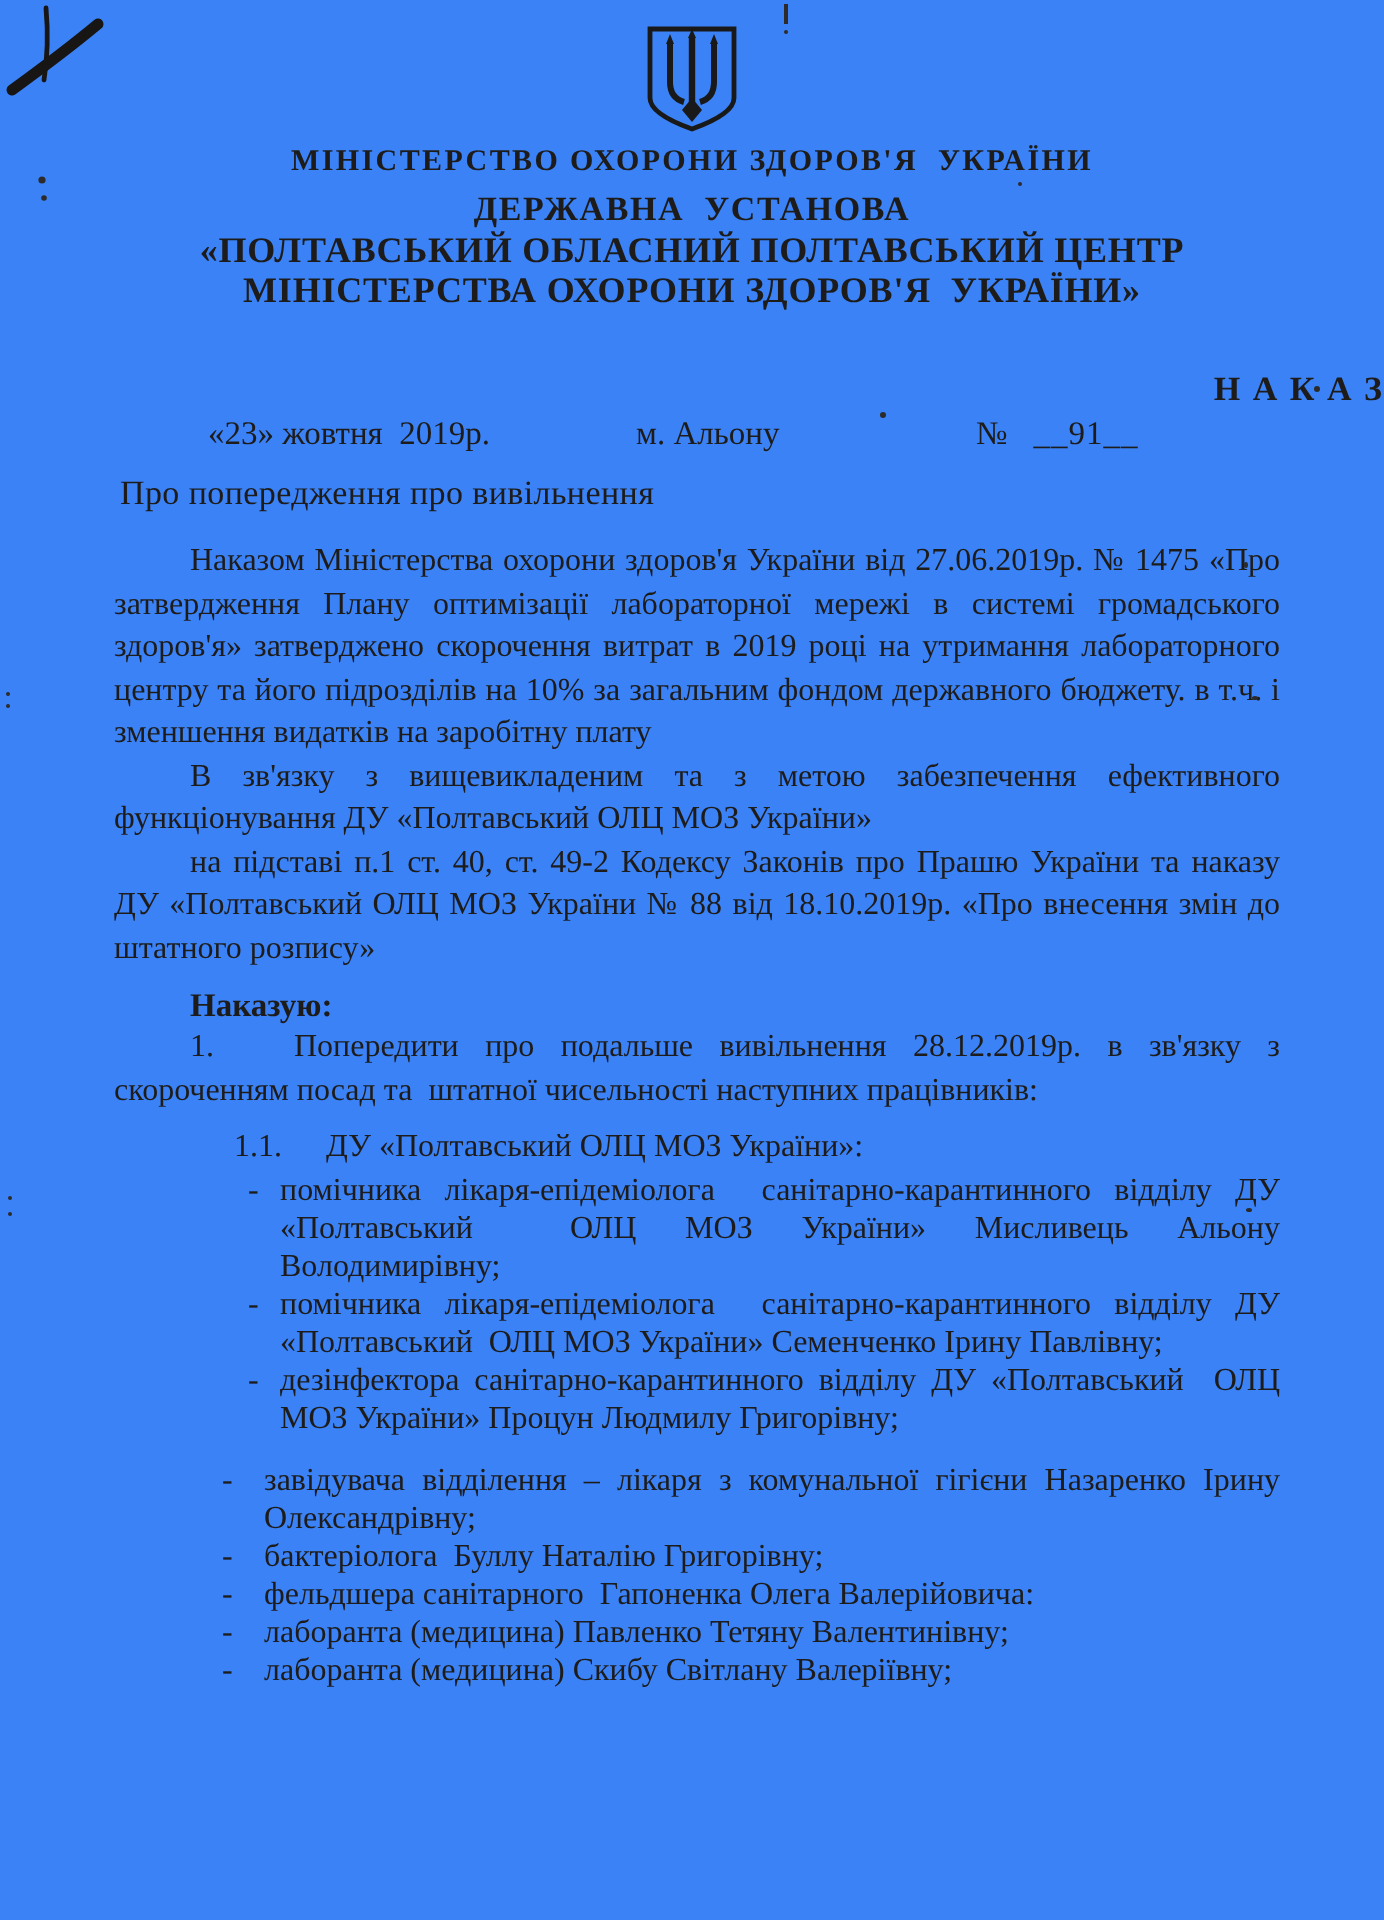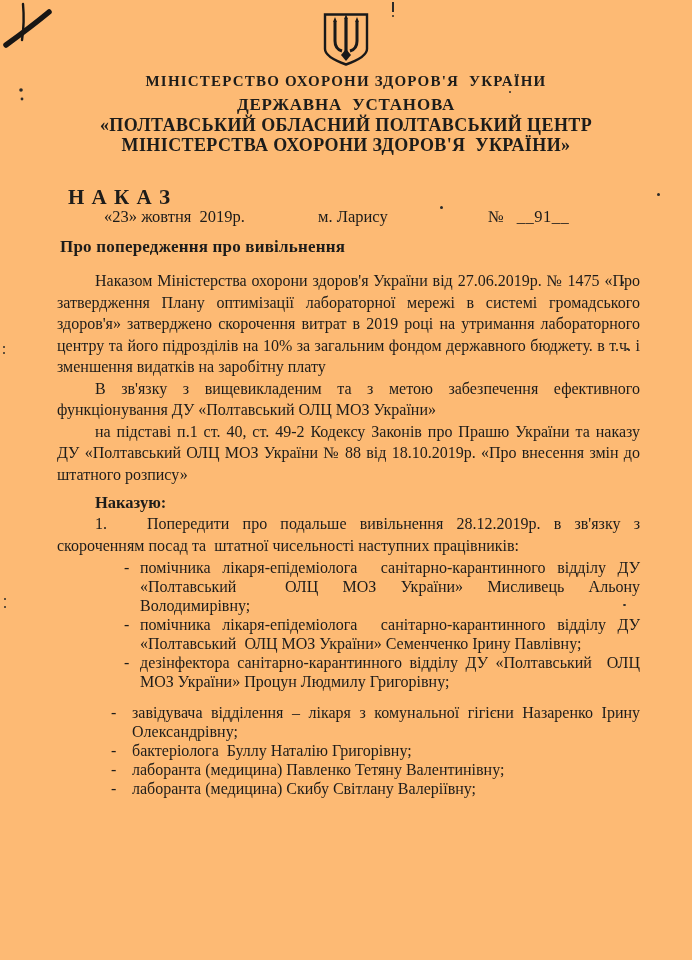--- a/index.html
+++ b/index.html
@@ -1,39 +1,39 @@
 <!DOCTYPE html>
 <html lang="uk"><head>
 <meta charset="utf-8">
 <style>
   html,body{margin:0;padding:0;background:#ffffff;}
   .page{
     position:relative;
     width:692px;height:960px;
-    background:#fdba74;
+    background:#3b82f6;
     font-family:"Liberation Serif","DejaVu Serif",serif;
     color:#1d1c1a;
     overflow:hidden;
   }
   
   .doc-header{text-align:center;}
   .emblem{display:block;margin:13px auto 0 auto;}
   .ministry{margin-top:7px;font-size:15px;font-weight:700;letter-spacing:1.2px;line-height:17px;}
   .org-type{margin-top:5px;font-size:17px;font-weight:700;letter-spacing:0.8px;line-height:20px;}
   .org-name{font-size:18px;font-weight:700;letter-spacing:0.4px;line-height:20px;}
   
   .order-head{position:relative;height:46px;margin-top:30px;font-size:16.5px;}
-  .doc-type{position:absolute;left:0;right:0;top:0;text-align:left;text-indent:28px;
-            font-weight:700;font-size:21px;letter-spacing:1px;padding-left:40px;}
+  .doc-type{position:absolute;left:0;right:0;top:0;text-align:right;text-indent:28px;
+            font-weight:700;font-size:17px;letter-spacing:1px;padding-left:40px;}
   .order-date{position:absolute;left:104px;top:22px;}
   .order-place{position:absolute;left:318px;top:22px;}
   .order-no{position:absolute;left:488px;top:22px;}
   .order-no .num{margin-left:13px;letter-spacing:0.5px;}
   
-  .subject{margin:6px 0 0 60px;font-size:17px;font-weight:700;letter-spacing:0.2px;}
+  .subject{margin:6px 0 0 60px;font-size:17px;font-weight:400;letter-spacing:0.2px;}
   .para{margin:0 52px 0 57px;text-align:justify;text-indent:38px;
         font-size:16px;line-height:21.5px;}
   .p-first{margin-top:13px;}
   .resolution{margin:7px 0 0 95px;font-size:16.5px;font-weight:700;line-height:21px;}
   .item1 .item-num{display:inline-block;width:52px;text-indent:0;}
   .sec11-head{margin:7px 0 0 117px;font-size:16px;line-height:21px;}
   .sec11-head .sec-num{display:inline-block;width:46px;}
   .sec12-head{text-indent:70px;margin-top:17px;line-height:19.5px;}
   .sec12-head .sec-num12{display:inline-block;margin-right:13px;}
   
@@ -87,51 +87,53 @@
     </svg>
     <div class="ministry">МІНІСТЕРСТВО ОХОРОНИ ЗДОРОВ'Я&nbsp; УКРАЇНИ</div>
     <div class="org-type">ДЕРЖАВНА&nbsp; УСТАНОВА</div>
     <div class="org-name">«ПОЛТАВСЬКИЙ ОБЛАСНИЙ ПОЛТАВСЬКИЙ ЦЕНТР</div>
     <div class="org-name">МІНІСТЕРСТВА ОХОРОНИ ЗДОРОВ'Я&nbsp; УКРАЇНИ»</div>
   </header>
 
   <section class="order-head">
     <div class="doc-type">Н А К А З</div>
     <span class="order-date">«23» жовтня&nbsp; 2019р.</span>
-    <span class="order-place">м. Ларису</span>
+    <span class="order-place">м. Альону</span>
     <span class="order-no"><span>№</span><span class="num">__91__</span></span>
   </section>
 
   <h2 class="subject">Про попередження про вивільнення</h2>
 
   <p class="para p-first">Наказом Міністерства охорони здоров'я України від 27.06.2019р. №&nbsp;1475 «Про затвердження Плану оптимізації лабораторної мережі в системі громадського здоров'я» затверджено скорочення витрат в 2019 році на утримання лабораторного центру та його підрозділів на 10% за загальним фондом державного бюджету. в т.ч. і зменшення видатків на заробітну плату</p>
   <p class="para">В зв'язку з вищевикладеним та з метою забезпечення ефективного функціонування ДУ «Полтавський ОЛЦ МОЗ України»</p>
   <p class="para">на підставі п.1 ст. 40, ст. 49-2 Кодексу Законів про Прашю України та наказу ДУ «Полтавський ОЛЦ МОЗ України №&nbsp;88 від 18.10.2019р. «Про внесення змін до штатного розпису»</p>
 
   <p class="resolution">Наказую:</p>
 
   <p class="para item1"><span class="item-num">1.</span><span>Попередити про подальше вивільнення 28.12.2019р. в зв'язку з скороченням посад та&nbsp; штатної чисельності наступних працівників:</span></p>
 
+  <div class="sec11-head"><span class="sec-num">1.1.</span><span class="sec-title">ДУ «Полтавський ОЛЦ МОЗ України»:</span></div>
 
   <div class="dash-list list1">
 
       <div class="li"><span>помічника лікаря-епідеміолога&nbsp; санітарно-карантинного відділу ДУ «Полтавський&nbsp;&nbsp;&nbsp;&nbsp;&nbsp; ОЛЦ&nbsp;&nbsp; МОЗ&nbsp;&nbsp; України»&nbsp;&nbsp; Мисливець&nbsp;&nbsp; Альону Володимирівну;</span></div>
 
       <div class="li"><span>помічника лікаря-епідеміолога&nbsp; санітарно-карантинного відділу ДУ «Полтавський&nbsp; ОЛЦ МОЗ України» Семенченко Ірину Павлівну;</span></div>
 
       <div class="li"><span>дезінфектора санітарно-карантинного відділу ДУ «Полтавський&nbsp; ОЛЦ МОЗ України» Процун Людмилу Григорівну;</span></div>
     </div>
 
 
   <div class="dash-list list2">
 
       <div class="li"><span>завідувача відділення – лікаря з комунальної гігієни Назаренко Ірину Олександрівну;</span></div>
 
       <div class="li"><span>бактеріолога&nbsp; Буллу Наталію Григорівну;</span></div>
 
+      <div class="li"><span>фельдшера санітарного&nbsp; Гапоненка Олега Валерійовича:</span></div>
 
       <div class="li"><span>лаборанта (медицина) Павленко Тетяну Валентинівну;</span></div>
 
 
       <div class="li"><span>лаборанта (медицина) Скибу Світлану Валеріївну;</span></div>
     </div>
 
 </div>
 
 </body></html>

